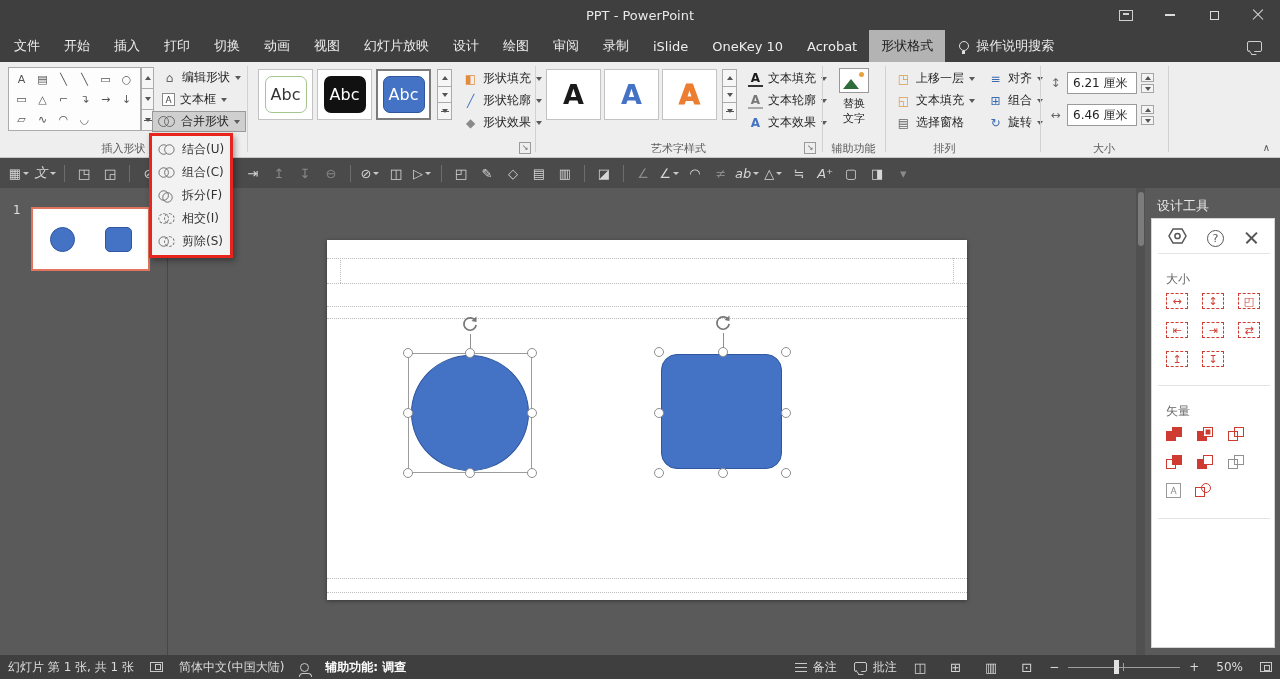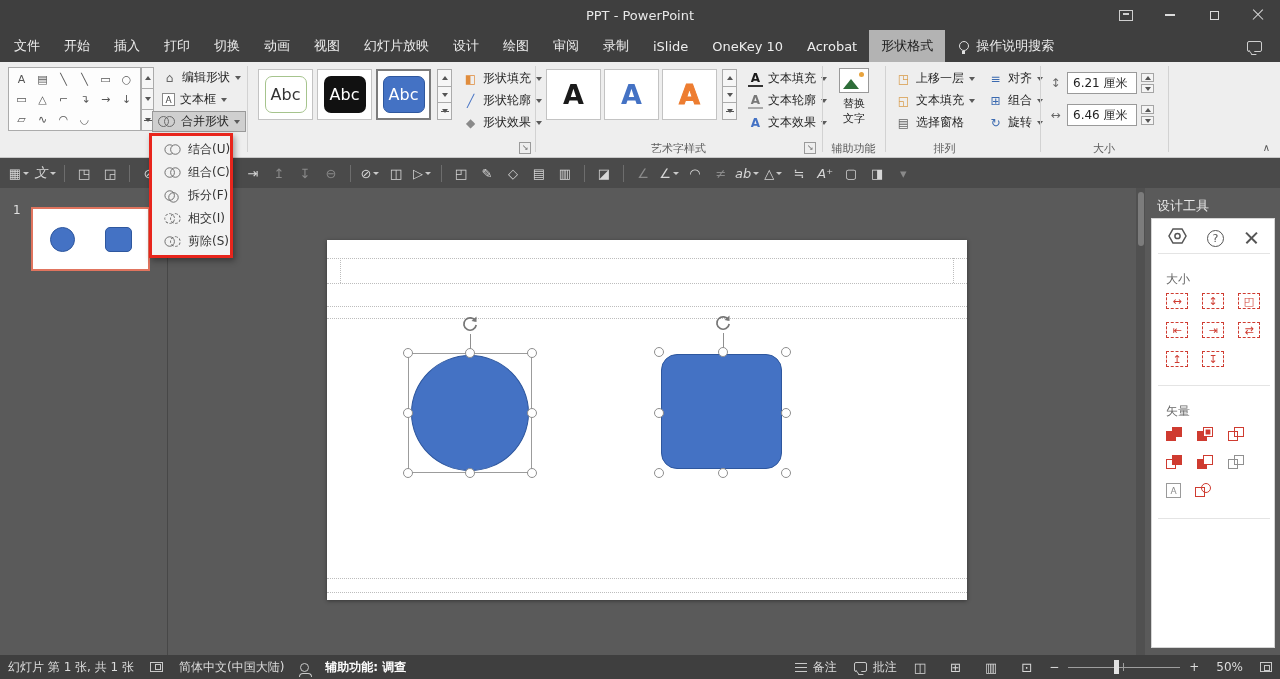--- a/index.html
+++ b/index.html
@@ -94,21 +94,21 @@
     display:flex;align-items:center;padding:0 7px;gap:2px}
   .qi{min-width:24px;height:22px;display:flex;align-items:center;justify-content:center;
     color:#d6d6d6;font-size:13px;gap:2px}
   .qi.dim{color:#8a8a8a}
   .qi.divider{min-width:1px;width:1px;height:17px;background:#6d6d6d;margin:0 5px}
   .qi.with-caret::after{content:'';width:0;height:0;border-left:3px solid transparent;border-right:3px solid transparent;border-top:3.5px solid #c9c9c9}
 
   
   .merge-menu{position:absolute;left:149px;top:133px;width:84px;background:#f2f2f2;
     border:3px solid #e8251c;box-shadow:2px 3px 6px rgba(0,0,0,.35);z-index:50;padding:2px 0}
-  .mi{height:23px;display:flex;align-items:center;gap:6px;padding:0 12px;font-size:12px;color:#333;white-space:nowrap}
+  .mi{height:23px;display:flex;align-items:center;gap:6px;padding:0 6px;font-size:12px;color:#333;white-space:nowrap}
   .mi .mm{transform:scale(.95)}
 
   
   .main{position:absolute;left:0;top:188px;width:1280px;height:467px;background:#5a5a5a}
   .slidepanel{position:absolute;left:0;top:0;width:168px;height:467px;border-right:1px solid #474747}
   .slide-num{position:absolute;left:13px;top:15px;color:#e0e0e0;font-size:12px}
   .thumb-slide{position:absolute;left:31px;top:19px;width:119px;height:64px;background:#fff;border:2px solid #e0745e}
   .tmini-circle{position:absolute;left:17px;top:18px;width:25px;height:25px;border-radius:50%;background:#4472c4;border:1px solid #2e579e}
   .tmini-square{position:absolute;left:72px;top:18px;width:27px;height:25px;border-radius:5px;background:#4472c4;border:1px solid #2e579e}
 
@@ -312,20 +312,21 @@
         <i class="caret"></i>
     </div>
     <div class="rbtn pressed" style="left:152px;top:49px">
       <span class="mm">
           <i class="b"></i>
           <i class="f"></i>
         </span>
       <span>合并形状</span>
         <i class="caret"></i>
     </div>
+    <div class="glabel" style="left:0;width:247px">插入形状</div>
     <div class="gdiv" style="left:247px"></div>
 
     <div class="thumb" style="left:258px">
         <span class="pill" style="border:1.5px solid #a6c48d;color:#333">Abc</span>
       </div>
     <div class="thumb" style="left:317px">
         <span class="pill" style="background:#111;color:#fff">Abc</span>
       </div>
     <div class="thumb sel" style="left:376px">
         <span class="pill" style="background:#4472c4;color:#fff;border:1px solid #2e579e">Abc</span>

